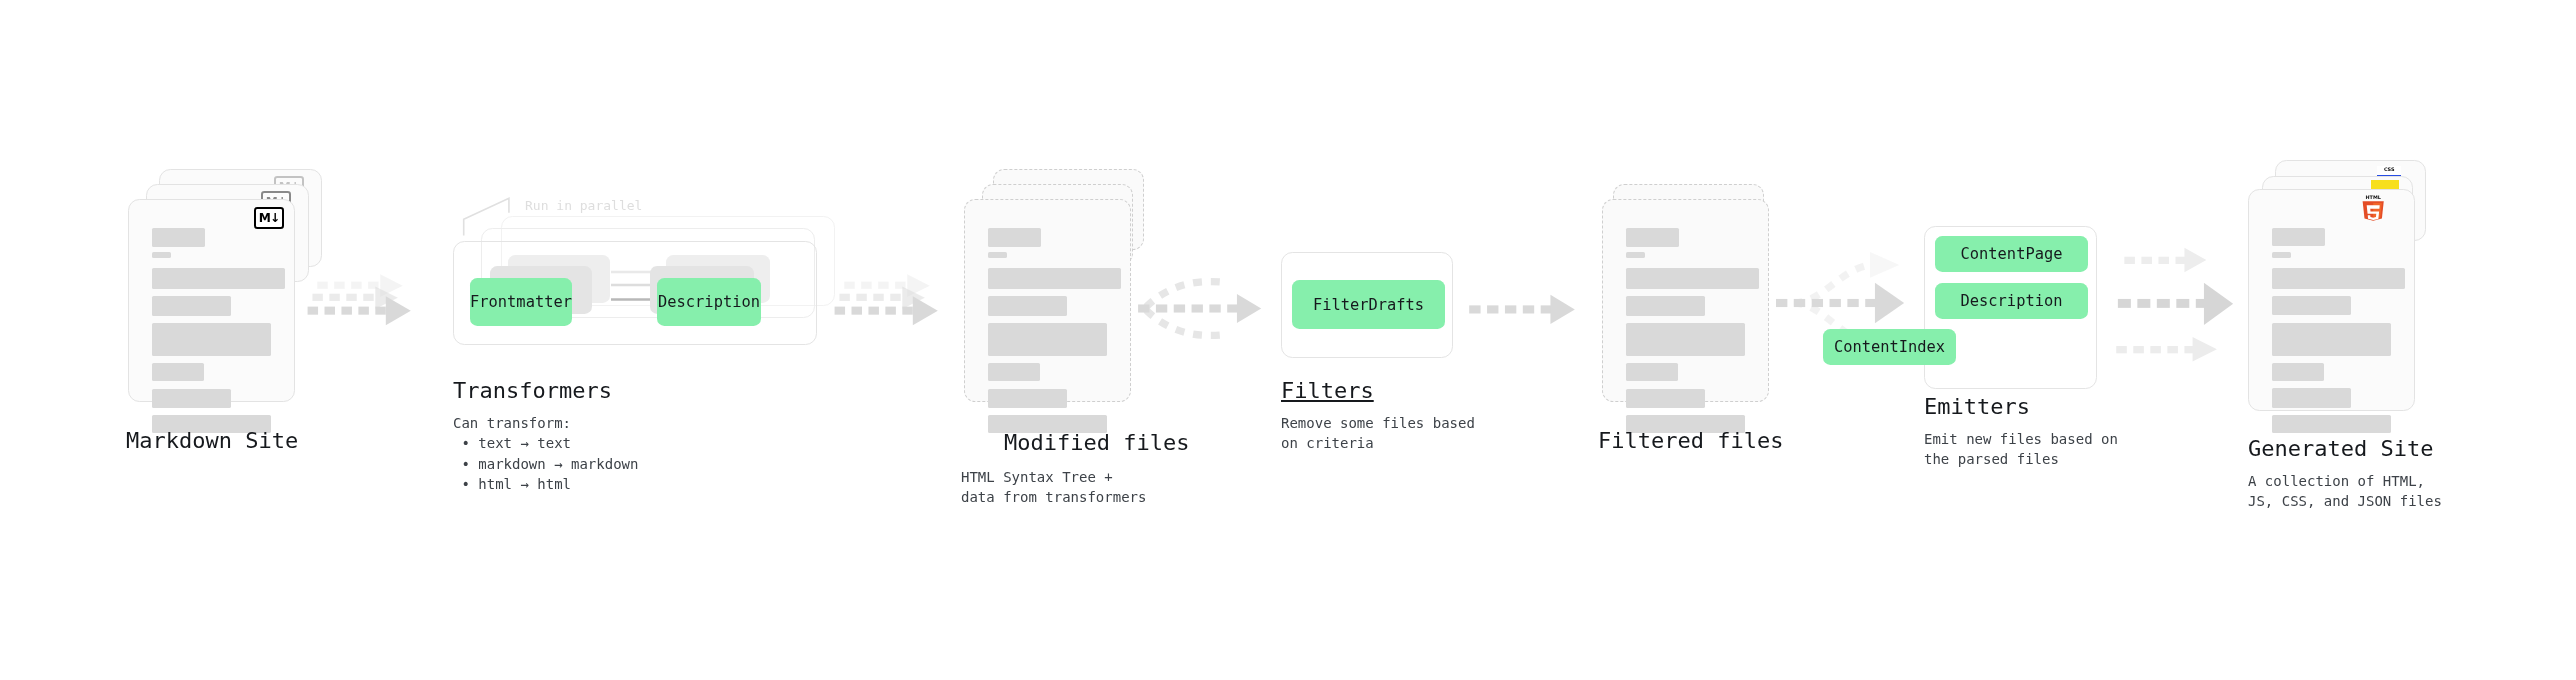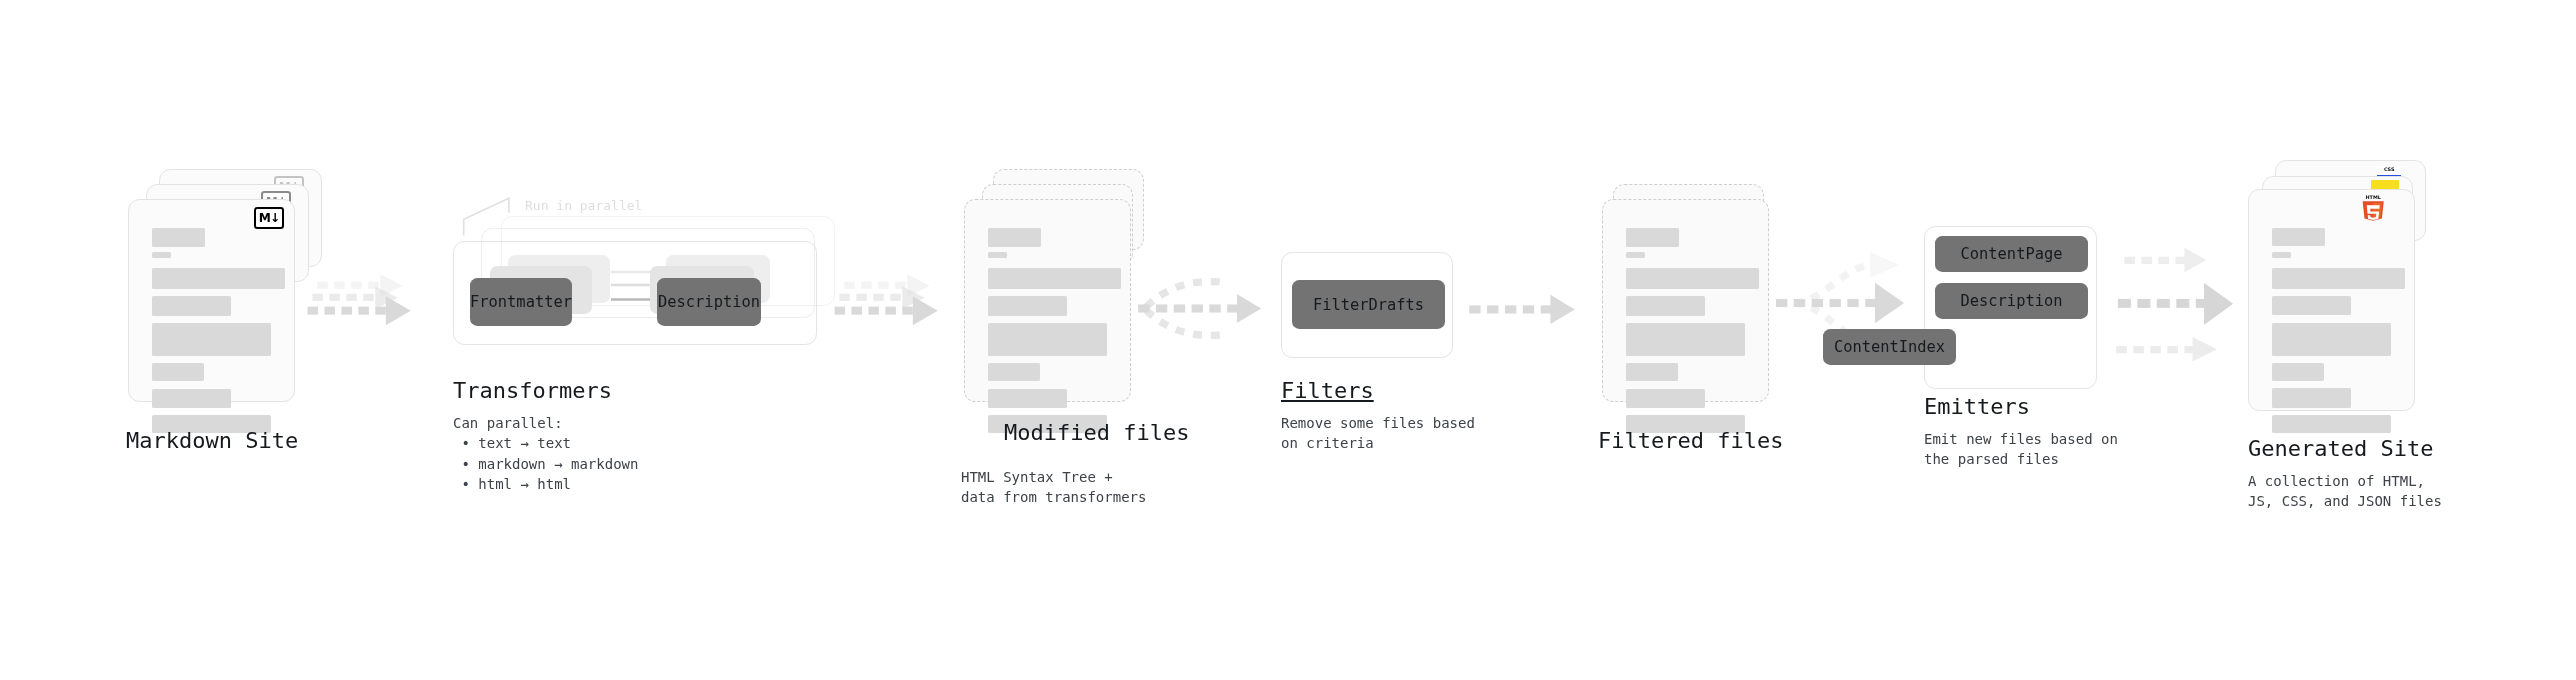--- a/index.html
+++ b/index.html
@@ -50,21 +50,21 @@
     border-radius:11.4px;
     box-sizing:border-box;
     background:transparent;
   }
   .group.g2{border-color:#ededed;}
   .group.g3{border-color:#f2f2f2;}
 
   
   .pill{
     position:absolute;
-    background:#737373;
+    background:#86efac;
     border-radius:7.3px;
     display:flex;align-items:center;justify-content:center;
     font-size:15.4px;
     color:#16191d;
     box-sizing:border-box;
     white-space:nowrap;
   }
   .pill.s2{background:#e4e4e4;color:transparent;}
   .pill.s3{background:#eeeeee;color:transparent;}
 
@@ -201,21 +201,21 @@
           </g>
         </g>
       </svg>
     </div>
 
     <div class="pill s3" style="left:666px;top:255px;width:104px;height:48px;"></div>
     <div class="pill s2" style="left:650px;top:266px;width:104px;height:48px;"></div>
     <div class="pill" style="left:657px;top:278px;width:104px;height:48px;text-align:right;">Description</div>
 
     <div class="title" style="left:453px;top:378px;">Transformers</div>
-    <div class="sub" style="left:453px;top:413px;">Can parallel:
+    <div class="sub" style="left:453px;top:413px;">Can transform:
  • text → text
  • markdown → markdown
  • html → html</div>
   </div>
 
   <div class="arrow" style="left:834px;top:280px;">
     <svg width="106" height="50" viewBox="0 0 130 62">
       <g fill="#d9d9d9">
         <g opacity="0.28">
           <rect x="12" y="2" width="13" height="9"></rect>
@@ -251,21 +251,21 @@
         <div class="ln" style="width:53px;height:18.7px;"></div>
         <div class="ln" style="width:18.7px;height:5.7px;margin-top:-1.6px;margin-bottom:9.8px;"></div>
         <div class="ln" style="width:133px;height:21px;"></div>
         <div class="ln" style="width:79px;height:19.5px;"></div>
         <div class="ln" style="width:119px;height:33px;"></div>
         <div class="ln" style="width:52px;height:18px;"></div>
         <div class="ln" style="width:79px;height:19.5px;"></div>
         <div class="ln" style="width:119px;height:18px;"></div>
       </div>
     </div>
-    <div class="title" style="left:961px;top:420px;padding-left:43px;">Modified files</div>
+    <div class="title" style="left:961px;top:430px;padding-left:43px;">Modified files</div>
     <div class="sub" style="left:961px;top:467px;">HTML Syntax Tree +
 data from transformers</div>
   </div>
 
   <div class="arrow" style="left:1138px;top:268px;">
     <svg width="146" height="81" viewBox="0 0 180 100">
       <g fill="#e2e2e2">
         <path d="M10,48 C40,18 78,14 110,18" fill="none" stroke="#e6e6e6" stroke-width="9" stroke-dasharray="11 11"></path>
         <path d="M10,52 C40,82 78,86 110,82" fill="none" stroke="#e6e6e6" stroke-width="9" stroke-dasharray="11 11"></path>
       </g>

